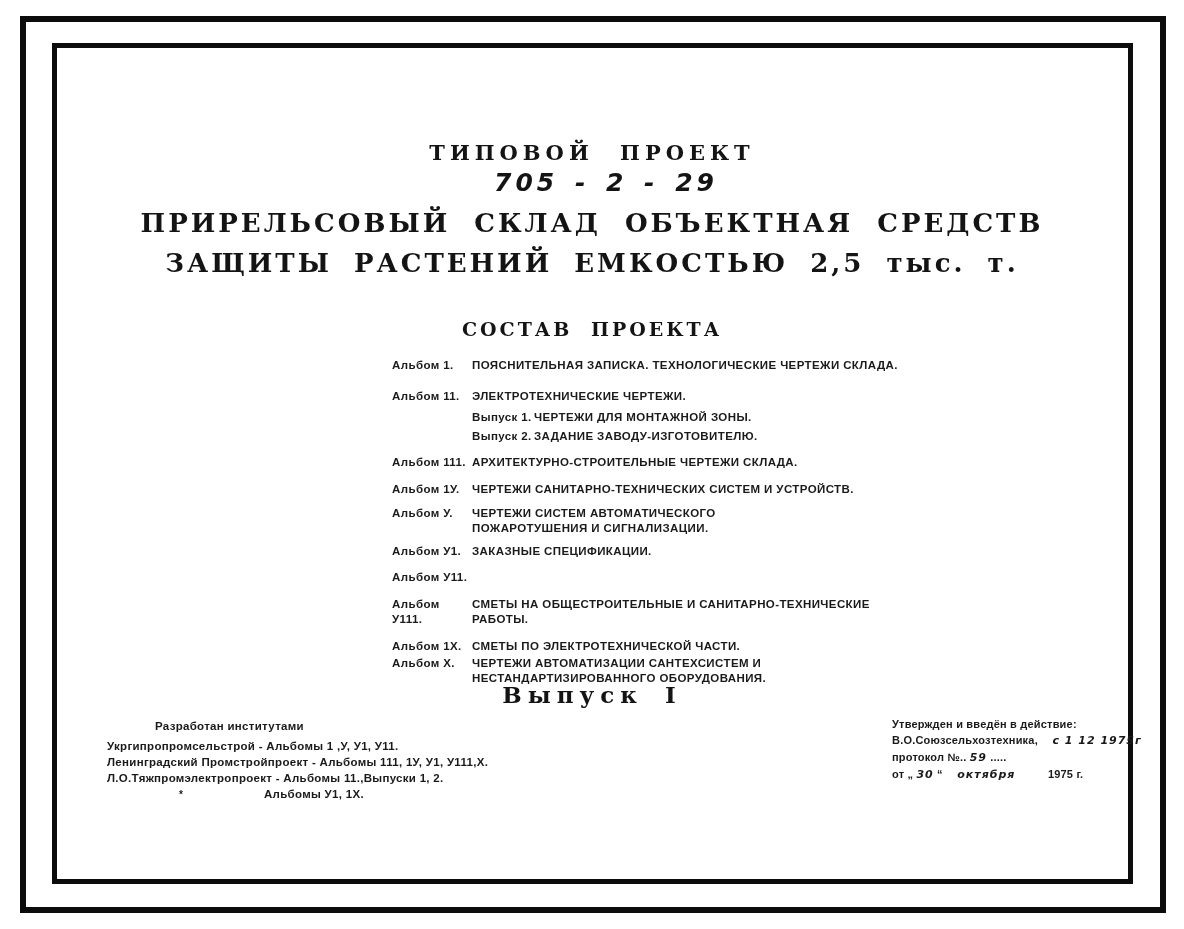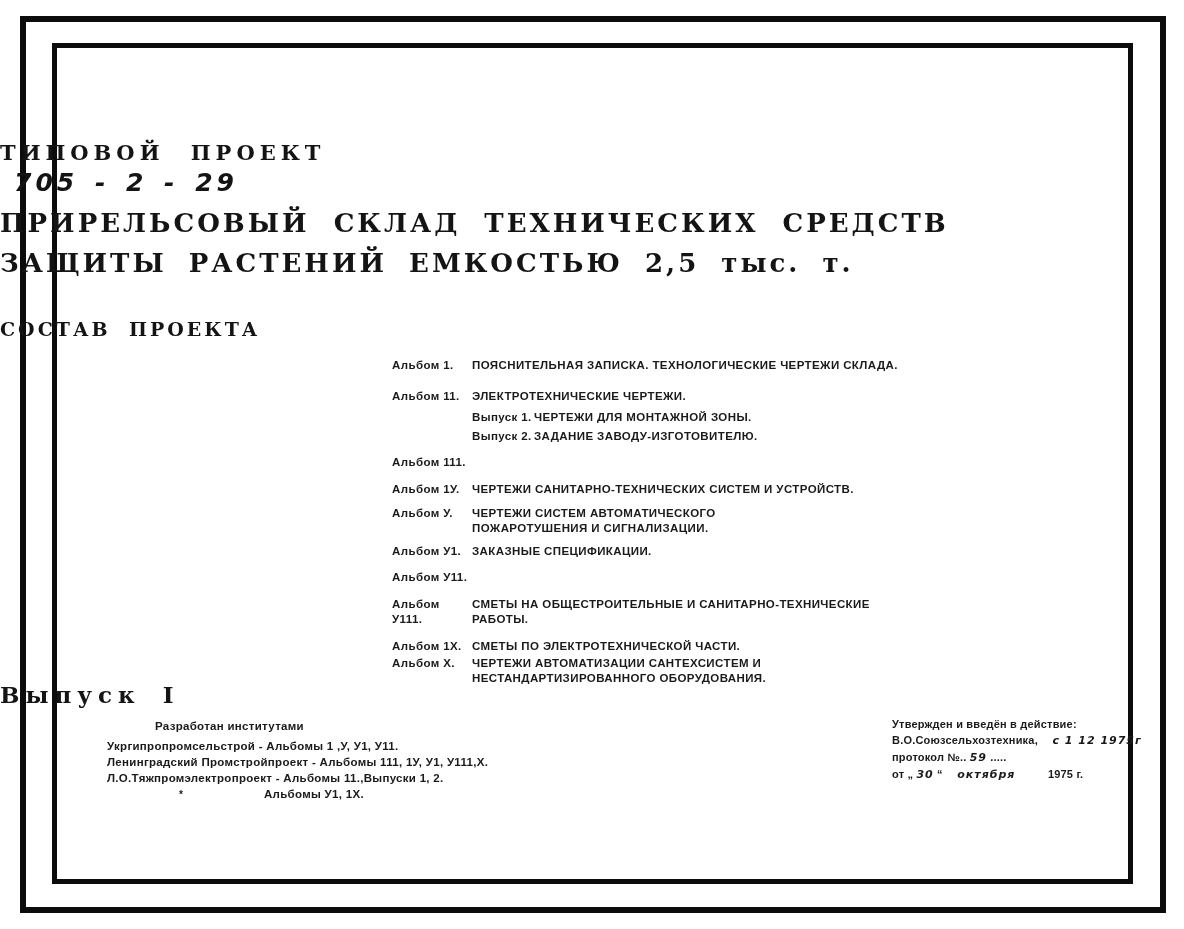--- a/index.html
+++ b/index.html
@@ -9,21 +9,21 @@
     font-family:"Liberation Sans",sans-serif;
     overflow:hidden;
   }
   
   .outer-frame{position:absolute;left:20px;top:16px;right:18px;bottom:16px;
     border:6px solid #0c0c0c;}
   .inner-frame{position:absolute;left:52px;top:43px;right:51px;bottom:45px;
     border:5px solid #0c0c0c;}
 
   
-  .serif-center{position:absolute;left:0;width:100%;
+  .serif-center{position:absolute;left:0;width:100%;text-align:center;
     font-family:"DejaVu Serif",serif;font-weight:bold;color:#141414;}
   .type-label{top:140px;font-size:21px;letter-spacing:5px;word-spacing:14px;}
   .proj-number{top:168px;font-size:25px;font-weight:600;font-style:italic;
     font-family:"DejaVu Sans",sans-serif;letter-spacing:4px;word-spacing:4px;
     padding-left:14px;}
   .title-1{top:208px;font-size:26px;letter-spacing:3px;word-spacing:12px;}
   .title-2{top:248px;font-size:26px;letter-spacing:3px;word-spacing:10px;}
   .contents-heading{top:318px;font-size:19px;letter-spacing:3px;word-spacing:9px;}
   .album-roman{top:681px;font-size:23px;letter-spacing:6px;word-spacing:8px;}
 
@@ -66,21 +66,21 @@
   .gap-m{display:inline-block;width:26px;}
 </style>
 </head>
 <body>
 
 <div class="outer-frame"></div>
 <div class="inner-frame"></div>
 
 <div class="serif-center type-label">ТИПОВОЙ ПРОЕКТ</div>
 <div class="serif-center proj-number">705 - 2 - 29</div>
-<div class="serif-center title-1">ПРИРЕЛЬСОВЫЙ СКЛАД ТЕХНИЧЕСКИХ СРЕДСТВ</div>
+<div class="serif-center title-1">ПРИРЕЛЬСОВЫЙ СКЛАД ОБЪЕКТНАЯ СРЕДСТВ</div>
 <div class="serif-center title-2">ЗАЩИТЫ РАСТЕНИЙ ЕМКОСТЬЮ 2,5 тыс. т.</div>
 
 <div class="serif-center contents-heading">СОСТАВ ПРОЕКТА</div>
 
 <div class="contents-list">
 
   <div class="c-row">
     <span class="c-label">Альбом 1.</span>
     <span class="c-text">ПОЯСНИТЕЛЬНАЯ ЗАПИСКА. ТЕХНОЛОГИЧЕСКИЕ ЧЕРТЕЖИ СКЛАДА.</span>
   </div>
@@ -93,20 +93,21 @@
     <span class="c-label">Выпуск 1.</span>
     <span class="c-text">ЧЕРТЕЖИ ДЛЯ МОНТАЖНОЙ ЗОНЫ.</span>
   </div>
   <div class="c-row sub-row m4">
     <span class="c-label">Выпуск 2.</span>
     <span class="c-text">ЗАДАНИЕ  ЗАВОДУ-ИЗГОТОВИТЕЛЮ.</span>
   </div>
 
   <div class="c-row m11">
     <span class="c-label">Альбом 111.</span>
+    <span class="c-text">АРХИТЕКТУРНО-СТРОИТЕЛЬНЫЕ ЧЕРТЕЖИ СКЛАДА.</span>
   </div>
 
   <div class="c-row m12">
     <span class="c-label">Альбом 1У.</span>
     <span class="c-text">ЧЕРТЕЖИ САНИТАРНО-ТЕХНИЧЕСКИХ СИСТЕМ И УСТРОЙСТВ.</span>
   </div>
 
   <div class="c-row m9">
     <span class="c-label">Альбом У.</span>
     <span class="c-text w360">ЧЕРТЕЖИ СИСТЕМ АВТОМАТИЧЕСКОГО ПОЖАРОТУШЕНИЯ И СИГНАЛИЗАЦИИ.</span>

